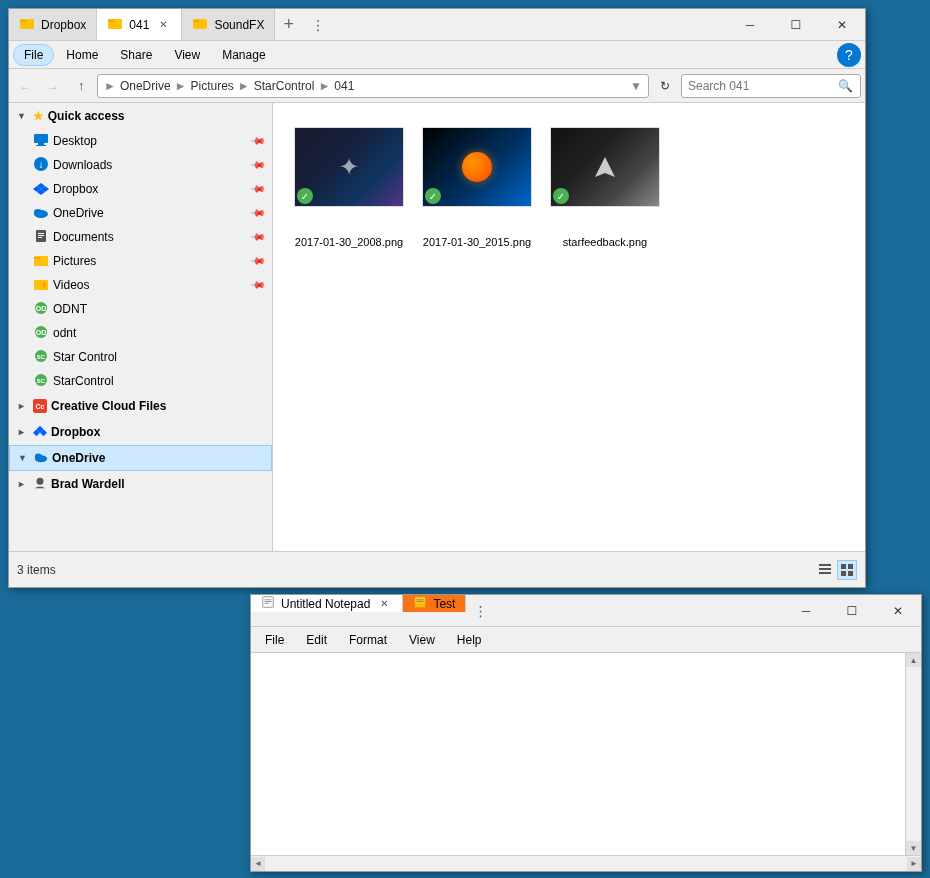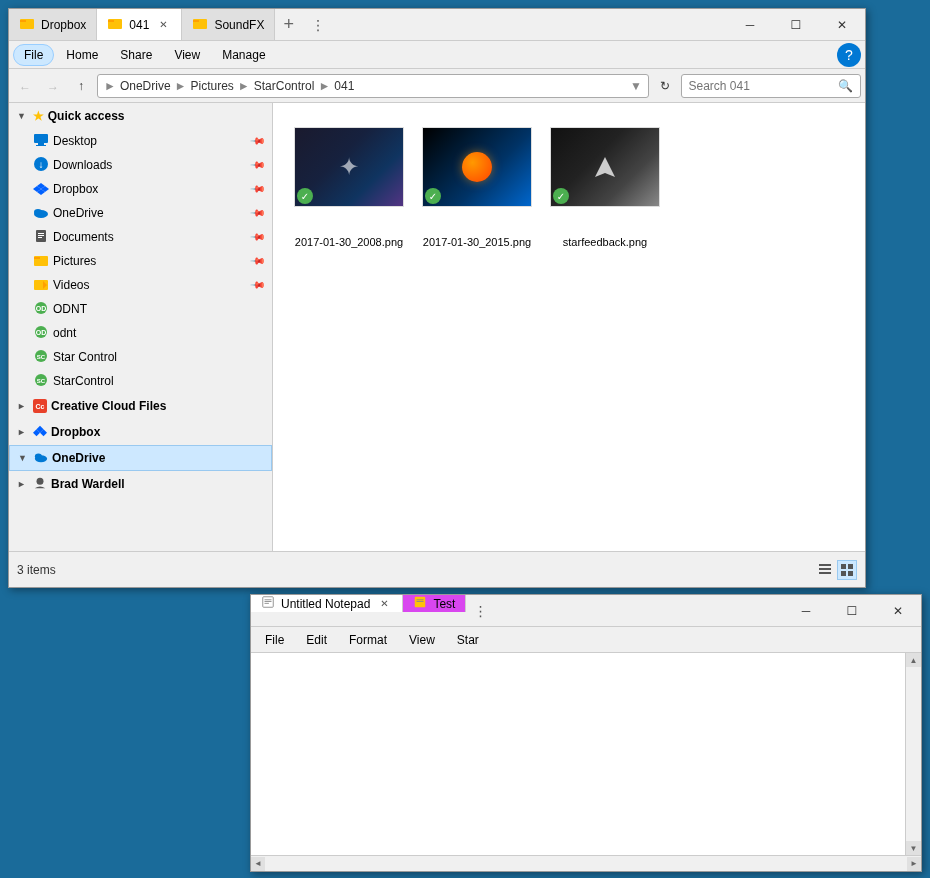--- a/index.html
+++ b/index.html
@@ -148,21 +148,21 @@
     .search-box {
       width: 180px;
       height: 24px;
       border: 1px solid #aaa;
       border-radius: 3px;
       padding: 0 6px;
       font-size: 12px;
       background: white;
       display: flex;
       align-items: center;
-      justify-content: center;
+      justify-content: flex-start;
     }
     .search-input {
       border: none;
       outline: none;
       font-size: 12px;
       width: 150px;
       background: transparent;
     }
 
     
@@ -355,21 +355,21 @@
     .notepad-tab {
       display: flex;
       align-items: center;
       padding: 0 10px;
       gap: 6px;
       background: white;
       border-right: 1px solid #ccc;
       font-size: 12px;
     }
     .notepad-tab.inactive {
-      background: #d946ef;
+      background: #f97316;
     }
     .notepad-title-controls {
       margin-left: auto;
       display: flex;
     }
     .notepad-menu-bar {
       height: 26px;
       display: flex;
       align-items: center;
       padding: 0 4px;
@@ -759,21 +759,21 @@
       <button class="title-btn">☐</button>
       <button class="title-btn close">✕</button>
     </div>
   </div>
 
   <div class="notepad-menu-bar">
     <div class="menu-item">File</div>
     <div class="menu-item">Edit</div>
     <div class="menu-item">Format</div>
     <div class="menu-item">View</div>
-    <div class="menu-item">Star</div>
+    <div class="menu-item">Help</div>
   </div>
 
   <div style="flex:1;display:flex;">
     <div class="notepad-content">
     </div>
 
     <div style="width:16px;background:#f0f0f0;border-left:1px solid #ccc;display:flex;flex-direction:column;">
       <div style="width:100%;height:14px;background:#e0e0e0;display:flex;align-items:center;justify-content:center;font-size:8px;color:#666;cursor:pointer;">▲</div>
       <div style="flex:1;background:#f0f0f0;"></div>
       <div style="width:100%;height:14px;background:#e0e0e0;display:flex;align-items:center;justify-content:center;font-size:8px;color:#666;cursor:pointer;">▼</div>

